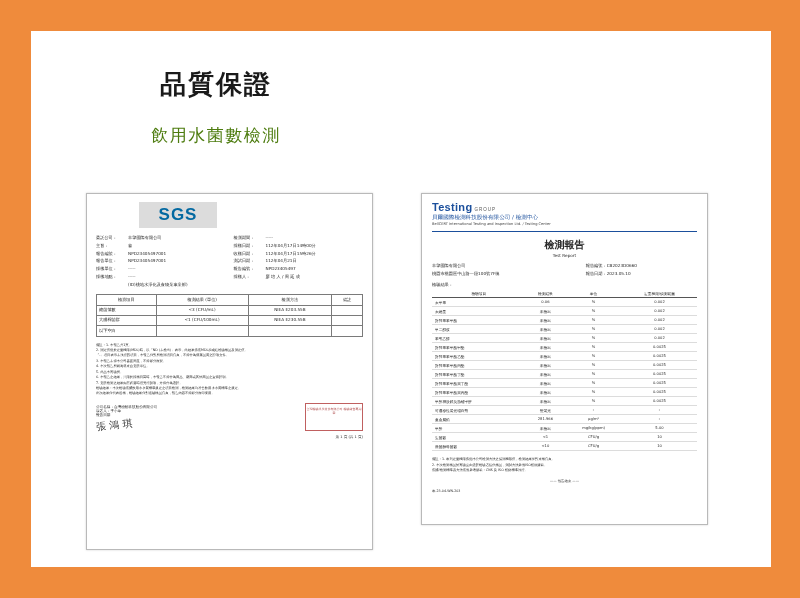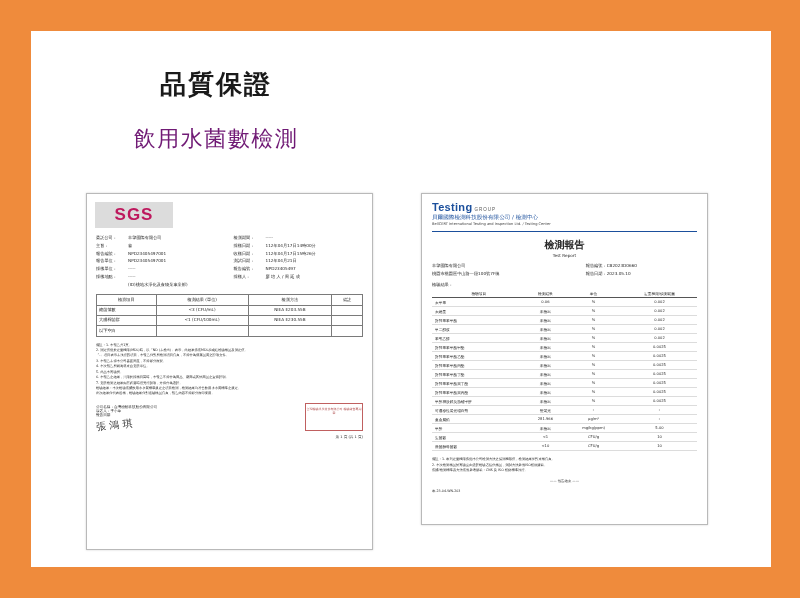--- a/index.html
+++ b/index.html
@@ -34,22 +34,22 @@
     text-align: center;
     font-size: 26px;
     font-weight: bold;
     color: #1a1a1a;
     letter-spacing: 2px;
     margin-top: 36px;
     font-family: "DejaVu Sans", sans-serif;
   }
   .subhead {
     text-align: center;
-    font-size: 22px;
-    color: #701a75;
+    font-size: 17px;
+    color: #4d7c0f;
     letter-spacing: 1.5px;
     margin-top: 22px;
     font-family: "DejaVu Sans", sans-serif;
   }
 
   
   .sheet {
     position: absolute;
     background: #fff;
     border: 1px solid #b9b9b9;
@@ -82,22 +82,23 @@
   .sgs-logo {
     width: 78px;
     height: 26px;
     background: #dcdcdc;
     display: flex;
     align-items: center;
     justify-content: center;
     font-size: 17px;
     font-weight: bold;
     letter-spacing: 1px;
-    color: #be185d;
+    color: #0369a1;
     font-family: "Liberation Sans", sans-serif;
+    margin-left: 44px;
   }
   .sgs-titleblock {
     flex: 1;
     text-align: center;
     padding-top: 4px;
   }
   .sgs-titleblock .t1 { font-size: 6px; margin-bottom: 3px; }
   .sgs-titleblock .t2 { font-size: 6.5px; font-weight: bold; }
 
   .kv-wrap {

